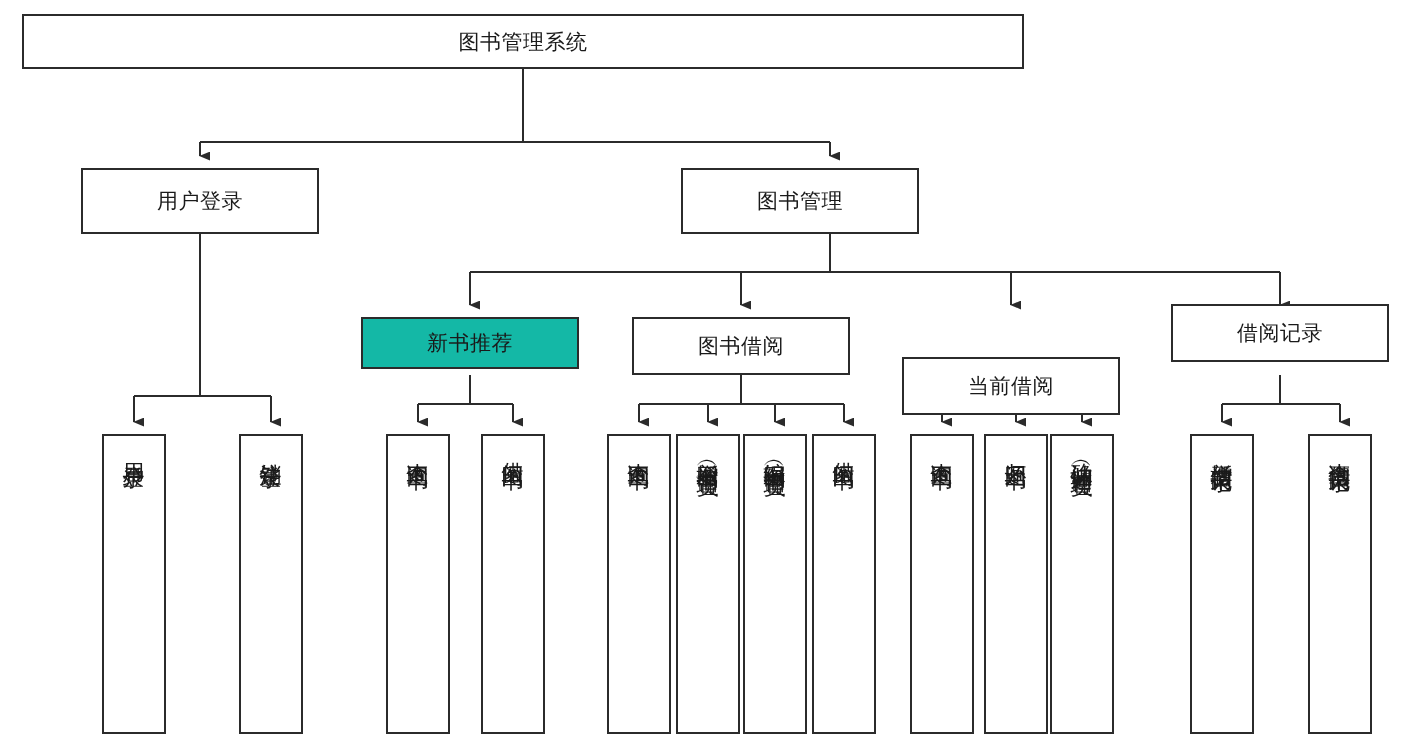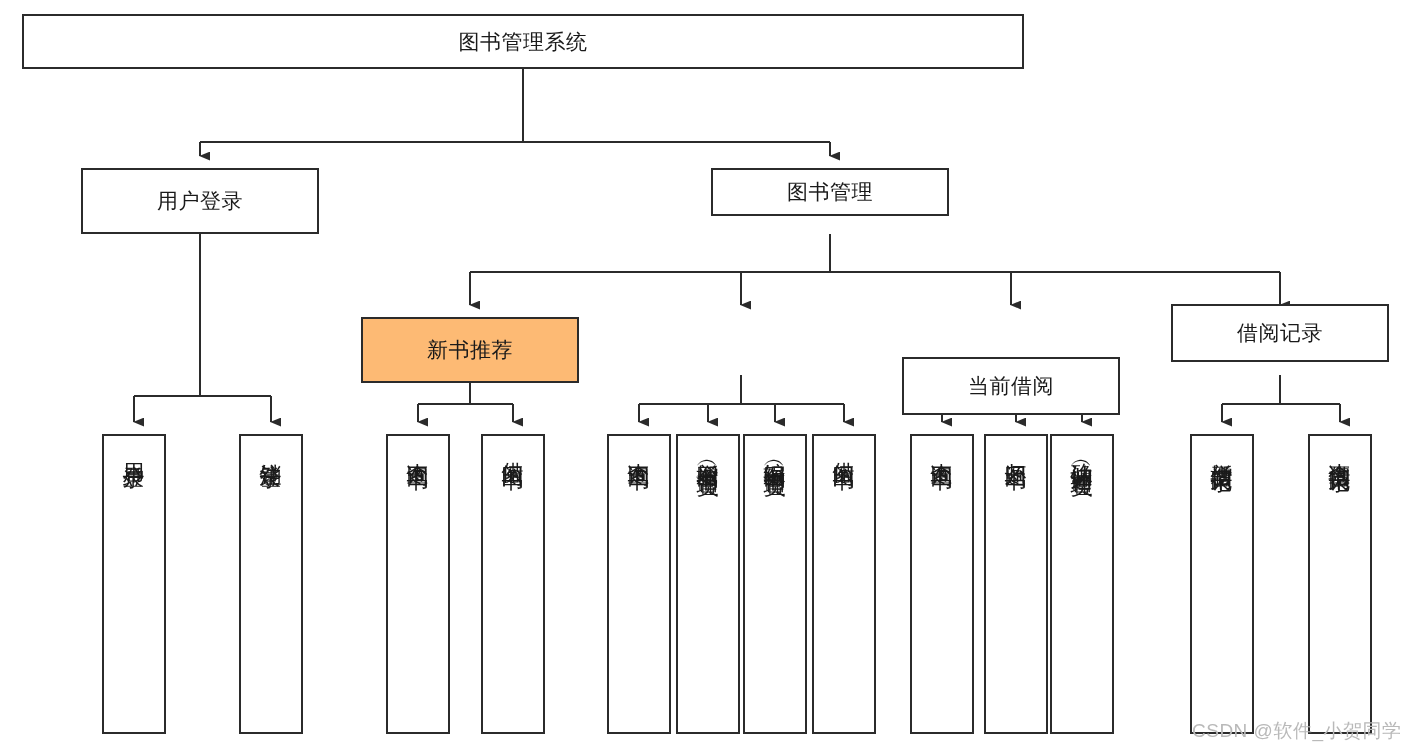--- a/index.html
+++ b/index.html
@@ -123,26 +123,29 @@
     </g>
   </svg>
 
   <div class="node horizontal" style="left: 22px; top: 14px; width: 1002px; height: 55px; border-color: rgb(43, 43, 43); background: rgb(255, 255, 255); color: rgb(26, 26, 26);">
     <span class="node-label">图书管理系统</span>
   </div>
 
   <div class="node horizontal" style="left: 81px; top: 168px; width: 238px; height: 66px; border-color: rgb(43, 43, 43); background: rgb(255, 255, 255); color: rgb(26, 26, 26);">
     <span class="node-label">用户登录</span>
   </div>
-  <div class="node horizontal" style="left: 711px; top: 168px; width: 238px; height: 48px; border-color: rgb(43, 43, 43); background: rgb(255, 255, 255); color: rgb(26, 26, 26);">
+  <div class="node horizontal" style="left: 681px; top: 168px; width: 238px; height: 66px; border-color: rgb(43, 43, 43); background: rgb(255, 255, 255); color: rgb(26, 26, 26);">
     <span class="node-label">图书管理</span>
   </div>
 
-  <div class="node horizontal" style="left: 361px; top: 317px; width: 218px; height: 66px; border-color: rgb(43, 43, 43); background: #fdba74; color: rgb(26, 26, 26);">
+  <div class="node horizontal" style="left: 361px; top: 317px; width: 218px; height: 52px; border-color: rgb(43, 43, 43); background: #14b8a6; color: rgb(26, 26, 26);">
     <span class="node-label">新书推荐</span>
+  </div>
+  <div class="node horizontal" style="left: 632px; top: 317px; width: 218px; height: 58px; border-color: rgb(43, 43, 43); background: rgb(255, 255, 255); color: rgb(26, 26, 26);">
+    <span class="node-label">图书借阅</span>
   </div>
   <div class="node horizontal" style="left: 902px; top: 317px; width: 218px; height: 58px; border-color: rgb(43, 43, 43); background: rgb(255, 255, 255); color: rgb(26, 26, 26); margin-top: 40px;">
     <span class="node-label">当前借阅</span>
   </div>
   <div class="node horizontal" style="left: 1171px; top: 304px; width: 218px; height: 58px; border-color: rgb(43, 43, 43); background: rgb(255, 255, 255); color: rgb(26, 26, 26);">
     <span class="node-label">借阅记录</span>
   </div>
 
   <div class="node vertical" style="left: 102px; top: 434px; width: 64px; height: 300px; border-color: rgb(43, 43, 43); background: rgb(255, 255, 255); color: rgb(26, 26, 26);">
     <span class="node-label">用户登录</span>
@@ -177,15 +180,14 @@
   <div class="node vertical" style="left: 1050px; top: 434px; width: 64px; height: 300px; border-color: rgb(43, 43, 43); background: rgb(255, 255, 255); color: rgb(26, 26, 26);">
     <span class="node-label">确认归还（管理员）</span>
   </div>
   <div class="node vertical" style="left: 1190px; top: 434px; width: 64px; height: 300px; border-color: rgb(43, 43, 43); background: rgb(255, 255, 255); color: rgb(26, 26, 26);">
     <span class="node-label">新增借阅记录</span>
   </div>
   <div class="node vertical" style="left: 1308px; top: 434px; width: 64px; height: 300px; border-color: rgb(43, 43, 43); background: rgb(255, 255, 255); color: rgb(26, 26, 26);">
     <span class="node-label">查询借阅记录</span>
   </div>
 
-  <div class="watermark" style="left: 1192px; top: 718px; color: rgb(185, 185, 185);">CSDN @软件_小贺同学</div>
 
 </div>
 
 </body></html>

